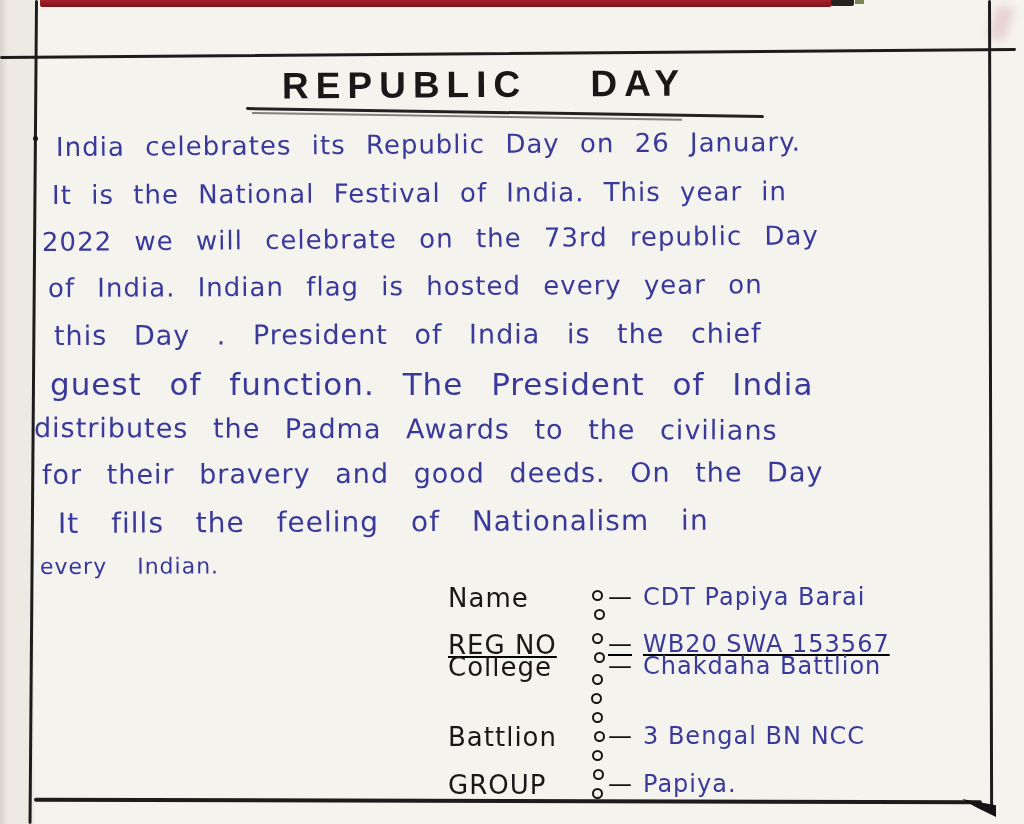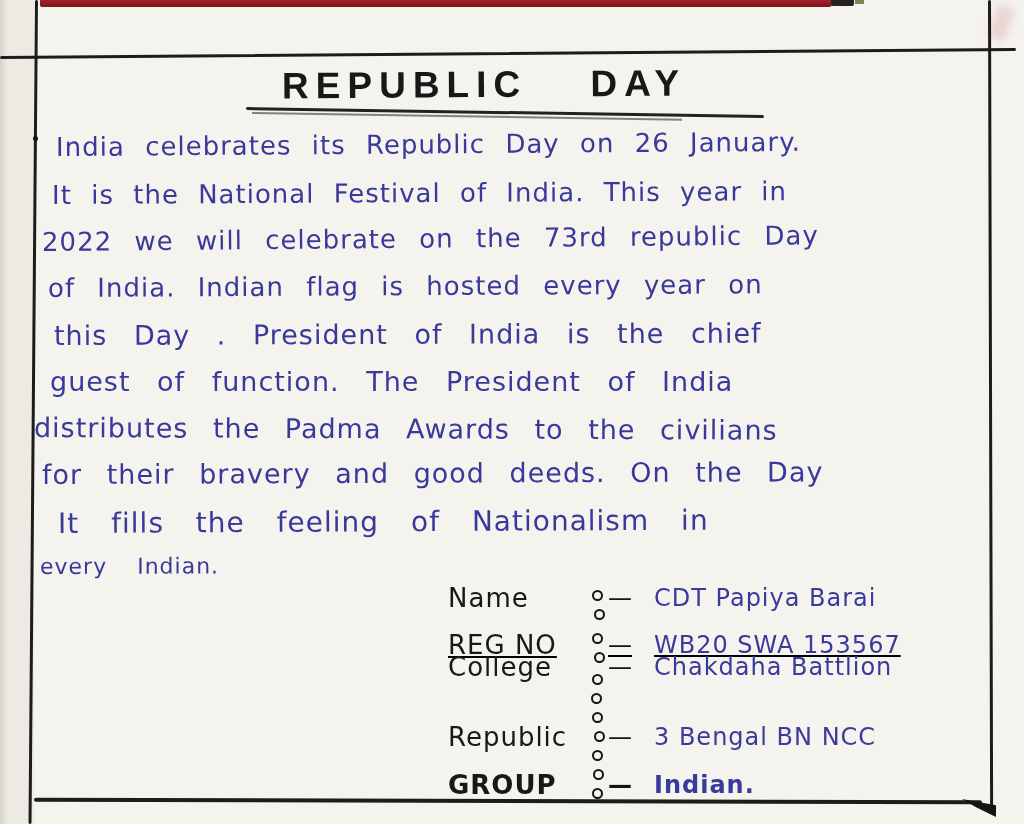--- a/index.html
+++ b/index.html
@@ -32,24 +32,24 @@
   }
   .title-underline{position:absolute;background:#222;transform-origin:left center;}
   .u1{left:246px;top:107px;width:518px;height:3px;transform:rotate(0.9deg);border-radius:2px;}
   .u2{left:252px;top:112px;width:430px;height:2px;transform:rotate(0.9deg);opacity:.55;}
   
   .hand{
     position:absolute;white-space:nowrap;color:#39399b;
     letter-spacing:1px;transform-origin:left center;
   }
   
-  .sig-row{position:absolute;left:448px;display:flex;align-items:center;white-space:nowrap;}
+  .sig-row{position:absolute;left:448px;display:flex;align-items:flex-start;white-space:nowrap;}
   .sig-label{width:140px;color:#181818;font-size:26px;letter-spacing:1px;}
   .sig-dash{width:36px;margin-left:14px;color:#141414;font-size:24px;text-align:center;}
-  .sig-value{color:#3a3a9b;font-size:24px;letter-spacing:1px;margin-left:16px;}
+  .sig-value{color:#3a3a9b;font-size:24px;letter-spacing:1px;margin-left:5px;}
   .colon-dot{position:absolute;left:592px;width:7px;height:7px;border:2px solid #151515;border-radius:50%;background:transparent;}
 </style>
 </head>
 <body>
 
 <div class="page">
 
   <div class="left-margin"></div>
   <div class="left-edge-shadow"></div>
   <div class="red-strip"></div>
@@ -66,21 +66,21 @@
 
   <h1 class="title">REPUBLIC DAY</h1>
   <div class="title-underline u1"></div>
   <div class="title-underline u2"></div>
 
   <div class="hand" style="top:132px;left:56px;font-size:26px;word-spacing:11px;transform:rotate(-0.4deg);">India celebrates its Republic Day on 26 January.</div>
   <div class="hand" style="top:180px;left:52px;font-size:26px;word-spacing:10px;transform:rotate(-0.3deg);">It is the National Festival of India. This year in</div>
   <div class="hand" style="top:227px;left:42px;font-size:26px;word-spacing:13px;transform:rotate(-0.5deg);">2022 we will celebrate on the 73rd republic Day</div>
   <div class="hand" style="top:273px;left:48px;font-size:26px;word-spacing:13px;transform:rotate(-0.3deg);">of India. Indian flag is hosted every year on</div>
   <div class="hand" style="top:320px;left:54px;font-size:27px;word-spacing:17px;transform:rotate(-0.2deg);">this Day . President of India is the chief</div>
-  <div class="hand" style="top:366px;left:50px;font-size:27px;word-spacing:17px;">guest of function. The President of India</div>
+  <div class="hand" style="top:366px;left:50px;font-size:31px;word-spacing:17px;">guest of function. The President of India</div>
   <div class="hand" style="top:412px;left:34px;font-size:27px;word-spacing:15px;transform:rotate(0.2deg);">distributes the Padma Awards to the civilians</div>
   <div class="hand" style="top:459px;left:42px;font-size:27px;word-spacing:15px;transform:rotate(-0.2deg);">for their bravery and good deeds. On the Day</div>
   <div class="hand" style="top:507px;left:58px;font-size:28px;word-spacing:22px;transform:rotate(-0.3deg);">It fills the feeling of Nationalism in</div>
   <div class="hand" style="top:554px;left:40px;font-size:22px;word-spacing:22px;transform:rotate(-0.2deg);">every Indian.</div>
 
   <div class="sig-row" style="top:583px;">
     <span class="sig-label">Name</span>
     <span class="sig-dash">—</span>
     <span class="sig-value">CDT Papiya Barai</span>
   </div>
@@ -88,28 +88,28 @@
     <span class="sig-label">REG NO</span>
     <span class="sig-dash">—</span>
     <span class="sig-value">WB20 SWA 153567</span>
   </div>
   <div class="sig-row" style="top:652px;">
     <span class="sig-label">College</span>
     <span class="sig-dash">—</span>
     <span class="sig-value">Chakdaha Battlion</span>
   </div>
   <div class="sig-row" style="top:722px;">
-    <span class="sig-label">Republic</span>
+    <span class="sig-label">Battlion</span>
     <span class="sig-dash">—</span>
     <span class="sig-value">3 Bengal BN NCC</span>
   </div>
-  <div class="sig-row" style="top:770px;font-weight:bold;">
+  <div class="sig-row" style="top:770px;">
     <span class="sig-label">GROUP</span>
     <span class="sig-dash">—</span>
-    <span class="sig-value">Indian.</span>
+    <span class="sig-value">Papiya.</span>
   </div>
 
   <div>
     <div class="colon-dot" style="top:590px;"></div>
     <div class="colon-dot" style="top:609px;left:594px;"></div>
     <div class="colon-dot" style="top:633px;"></div>
     <div class="colon-dot" style="top:652px;left:594px;"></div>
     <div class="colon-dot" style="top:674px;"></div>
     <div class="colon-dot" style="top:693px;left:591px;"></div>
     <div class="colon-dot" style="top:712px;"></div>

